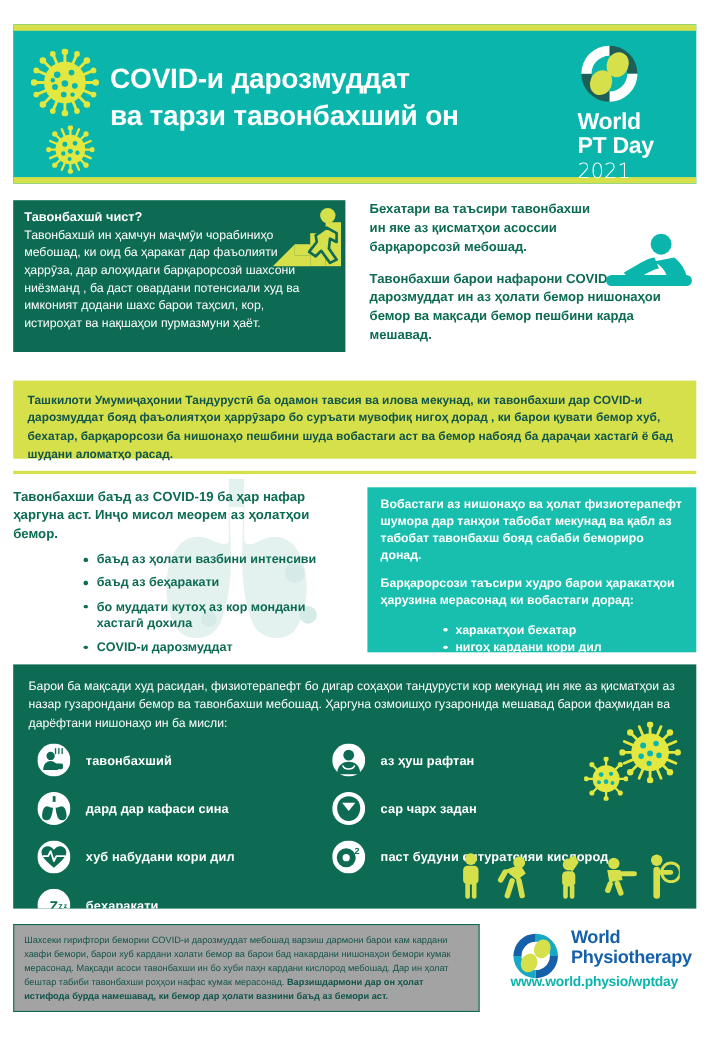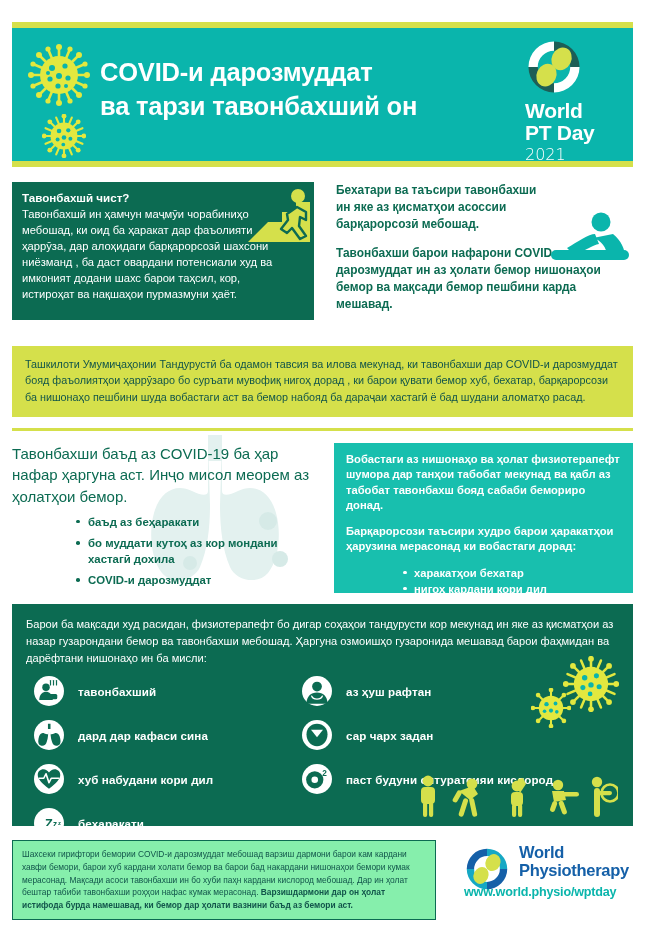--- a/index.html
+++ b/index.html
@@ -31,21 +31,21 @@
   .hv2{position:absolute;left:30px;top:92px;}
 
   
   .wptd{position:absolute;right:14px;top:16px;width:96px;}
   .wptd-mark{width:58px;height:58px;margin:0 auto 4px 2px;display:block;}
   .wptd-l1,.wptd-l2{
     color:#fff;font-weight:bold;font-size:21px;line-height:1.06;letter-spacing:-0.3px;
     margin-left:2px;
   }
   .wptd-year{
-    color:#fff;font-size:16px;line-height:1.1;margin-top:1px;margin-left:2px;
+    color:#fff;font-size:19px;line-height:1.1;margin-top:1px;margin-left:2px;
     font-family:"DejaVu Sans",sans-serif;font-weight:300;
   }
 
   
   .sec1{position:absolute;left:12px;top:182px;width:621px;height:148px;}
   .card-dark{
     position:absolute;left:0;top:0;width:302px;height:138px;
     background:#0c6b52;color:#ffffff;overflow:hidden;
   }
   .card-dark .hd{
@@ -64,30 +64,30 @@
   }
   .col-right p.wide{width:290px;}
   .stretch-icon{position:absolute;right:2px;top:30px;}
 
   
   .lime-band{
     position:absolute;left:12px;top:346px;width:621px;height:71px;background:#d5e04b;
   }
   .lime-band .txt{
     position:absolute;left:13px;top:10px;width:596px;
-    font-size:10.8px;line-height:1.52;color:#11544a;
+    font-size:10.8px;line-height:1.52;color:#11544a;font-weight:bold;
   }
   .hr-lime{position:absolute;left:12px;top:428px;width:621px;height:3px;background:#d5e04b;}
 
   
   .sec2{position:absolute;left:12px;top:443px;width:621px;height:150px;}
   .lungs-bg{position:absolute;left:108px;top:-8px;opacity:1;}
   .s2-left{position:absolute;left:0;top:0;width:310px;}
   .s2-left .lead{
-    font-size:15px;line-height:1.42;color:#0c6b52;font-weight:normal;margin:0 0 8px 0;width:300px;
+    font-size:12px;line-height:1.42;color:#0c6b52;font-weight:bold;margin:0 0 8px 0;width:300px;
   }
   .s2-left ul{margin:0;padding:0;list-style:none;}
   .s2-left li{
     position:relative;font-size:11.4px;line-height:1.35;color:#0c6b52;font-weight:bold;
     padding-left:14px;margin:0 0 6px 62px;
   }
   .s2-left li:before{
     content:"";position:absolute;left:2px;top:5px;width:3.5px;height:3.5px;
     border-radius:50%;background:#0c6b52;
   }
@@ -125,21 +125,21 @@
   .sym-lbl{font-size:11.6px;color:#ffffff;font-weight:bold;letter-spacing:0.1px;}
 
   .s3v1{position:absolute;right:14px;top:52px;}
   .s3v2{position:absolute;right:62px;top:84px;}
   .people-row{position:absolute;left:400px;bottom:8px;width:206px;height:44px;}
 
   
   .footer{position:absolute;left:12px;top:836px;width:621px;height:104px;}
   .foot-box{
     position:absolute;left:0;top:4px;width:424px;height:80px;
-    border:1.5px solid #0c6b52;box-sizing:border-box;background:#86efac;
+    border:1.5px solid #0c6b52;box-sizing:border-box;background:#a3a3a3;
   }
   .foot-box .t{
     position:absolute;left:9px;top:7px;width:404px;
     font-size:8.4px;line-height:1.52;color:#11544a;
   }
   .foot-box .t b{font-weight:bold;}
   .foot-logo{position:absolute;left:452px;top:8px;width:170px;}
   .foot-logo-mark{position:absolute;left:0;top:2px;width:46px;height:46px;}
   .fl-1,.fl-2{
     color:#1560a8;font-weight:bold;font-size:16.5px;line-height:1.08;margin-left:55px;
@@ -306,20 +306,21 @@
       <rect x="88" y="0" width="14" height="26" fill="#e3f1ef"></rect>
       <g fill="#d6eae7">
         <circle cx="148" cy="86" r="9"></circle>
           <circle cx="160" cy="124" r="8"></circle>
           <circle cx="70" cy="128" r="7"></circle>
       </g>
     </svg>
     <div class="s2-left">
       <p class="lead">Тавонбахши баъд аз COVID-19  ба ҳар нафар ҳаргуна аст. Инҷо мисол меорем аз ҳолатҳои бемор.</p>
       <ul>
+        <li>баъд аз ҳолати вазбини интенсиви</li>
         <li>баъд аз беҳаракати</li>
         <li>бо муддати кутоҳ аз кор мондани хастагӣ дохила</li>
         <li>COVID-и дарозмуддат</li>
       </ul>
     </div>
 
     <div class="card-teal">
       <div class="inner">
         <p>Вобастаги аз нишонаҳо ва ҳолат физиотерапефт шумора дар танҳои табобат мекунад ва қабл аз табобат тавонбахш бояд сабаби бемориро донад.</p>
         <p>Барқарорсози таъсири худро барои ҳаракатҳои ҳарузина мерасонад ки вобастаги дорад:</p>

